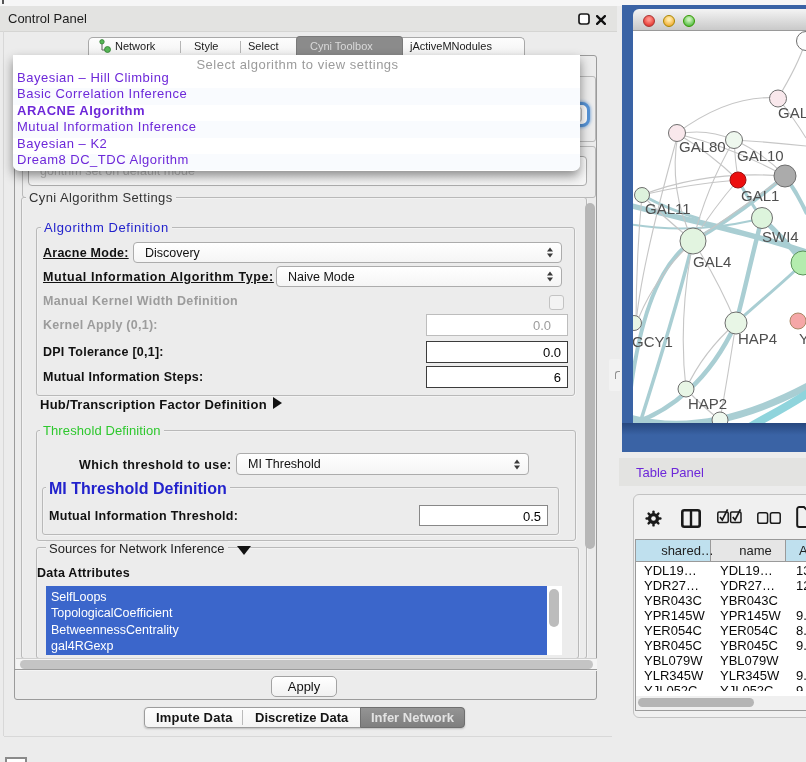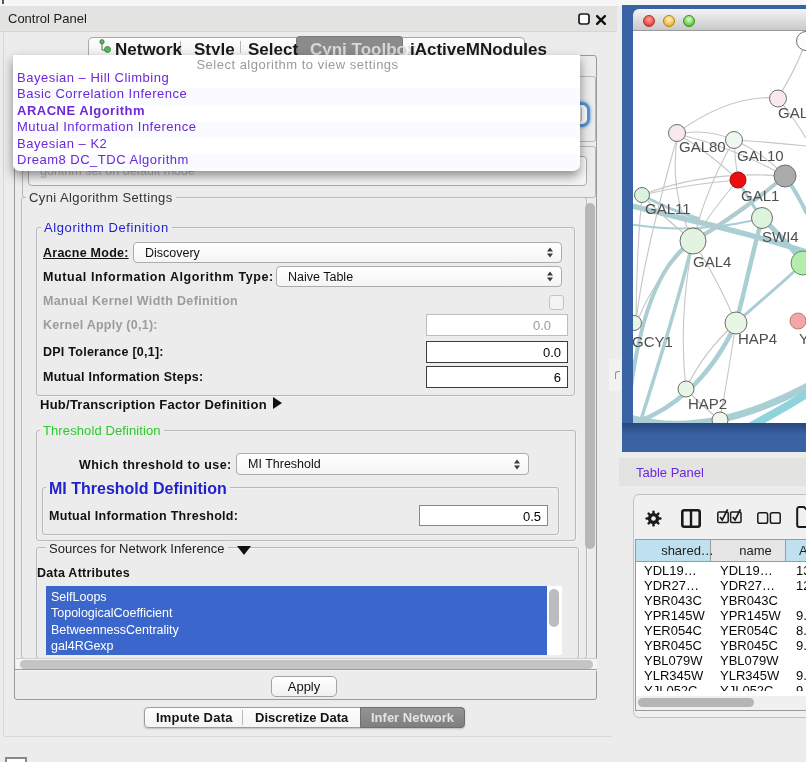--- a/index.html
+++ b/index.html
@@ -35,21 +35,21 @@
 
 <div class="abs" style="left:3px;top:31px;width:1px;height:705px;background:#d8d8d8;"></div>
 <div class="abs" style="left:4px;top:736px;width:608px;height:1px;background:#d8d8d8;"></div>
 
 <div class="abs" style="left:14px;top:55px;width:583px;height:645px;border:1px solid #9b9b9b;border-radius:3px;background:#ececec;box-sizing:border-box;"></div>
 
 <div class="abs" style="left:88px;top:37px;width:435px;height:19px;background:linear-gradient(#fdfdfd,#f2f2f2);border:1px solid #a8a8a8;border-bottom:none;border-radius:5px 5px 0 0;"></div>
 <div class="abs" style="left:296px;top:36px;width:107px;height:20px;background:#8b8b8b;border:1px solid #7a7a7a;border-bottom:none;border-radius:4px 4px 0 0;box-sizing:border-box;"></div>
 <div class="abs" style="left:180px;top:41px;width:1px;height:12px;background:#b5b5b5;"></div>
 <div class="abs" style="left:240px;top:41px;width:1px;height:12px;background:#b5b5b5;"></div>
-<div class="abs" style="left:88px;top:39px;width:435px;height:17px;font-size:17px;font-weight:bold;color:#1a1a1a;">
+<div class="abs" style="left:88px;top:39px;width:435px;height:17px;font-size:11px;font-weight:normal;color:#1a1a1a;">
  <span class="abs" style="left:27px;top:1px;">Network</span>
  <span class="abs" style="left:106px;top:1px;">Style</span>
  <span class="abs" style="left:160px;top:1px;">Select</span>
  <span class="abs" style="left:222px;top:1px;color:#d9d9d9;">Cyni Toolbox</span>
  <span class="abs" style="left:322px;top:1px;">jActiveMNodules</span>
 </div>
 <svg class="abs" style="left:98px;top:39px;" width="14" height="14" viewBox="0 0 14 14">
  <line x1="4" y1="3" x2="4" y2="11" stroke="#777" stroke-width="1.2"></line>
  <line x1="4" y1="11" x2="10" y2="11" stroke="#777" stroke-width="1.2"></line>
  <circle cx="4" cy="2.8" r="2.2" fill="#57b757" stroke="#2e7d2e" stroke-width="0.8"></circle>
@@ -69,23 +69,23 @@
 
 <div class="gbox" style="left:36px;top:227px;width:537px;height:167px;"></div>
 <div class="gtitle" style="left:41px;top:220px;font-size:13px;color:#2222cc;letter-spacing:0.6px;">Algorithm Definition</div>
 
 <div class="lbl" style="left:43px;top:246px;text-decoration:underline;">Aracne Mode:</div>
 <div class="combo" style="left:133px;top:242px;width:429px;height:21px;">
     <span class="ct">Discovery</span>
     <span class="carr"></span>
   </div>
 
-<div class="lbl" style="left:43px;top:270px;letter-spacing:0.6px;">Mutual Information Algorithm Type:</div>
+<div class="lbl" style="left:43px;top:270px;letter-spacing:0.6px;text-decoration:underline;">Mutual Information Algorithm Type:</div>
 <div class="combo" style="left:276px;top:266px;width:286px;height:21px;">
-    <span class="ct">Naive Table</span>
+    <span class="ct">Naive Mode</span>
     <span class="carr"></span>
   </div>
 
 <div class="lbl dis" style="left:43px;top:294px;letter-spacing:0.35px;">Manual Kernel Width Definition</div>
 <div class="abs" style="left:549px;top:295px;width:13px;height:13px;border:1px solid #c3c3c3;border-radius:3px;background:#f3f3f3;"></div>
 
 <div class="lbl dis" style="left:43px;top:318px;">Kernel Apply (0,1):</div>
 <div class="field" style="left:426px;top:314px;width:142px;height:22px;border:1px solid #bdbdbd;">
     <span style="color:#9c9c9c;right:16px;">0.0</span>
   </div>

